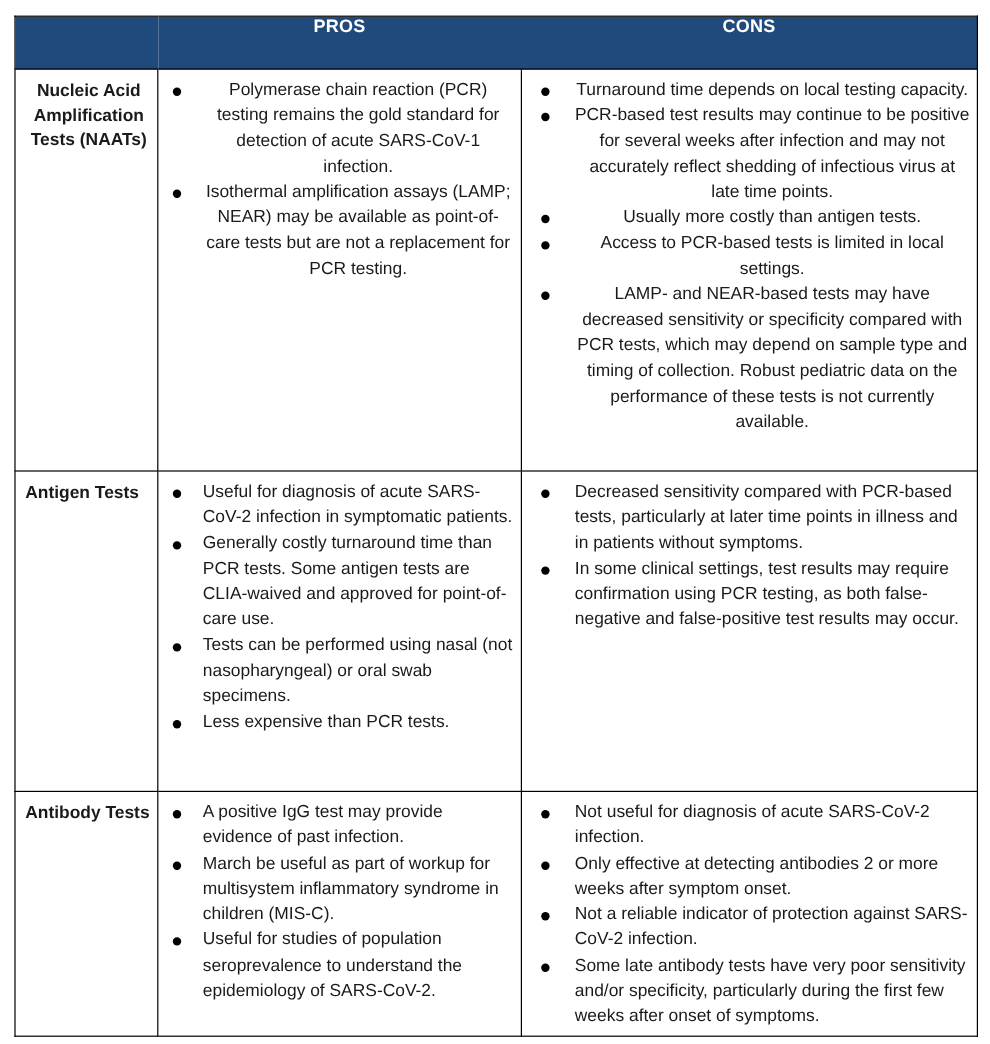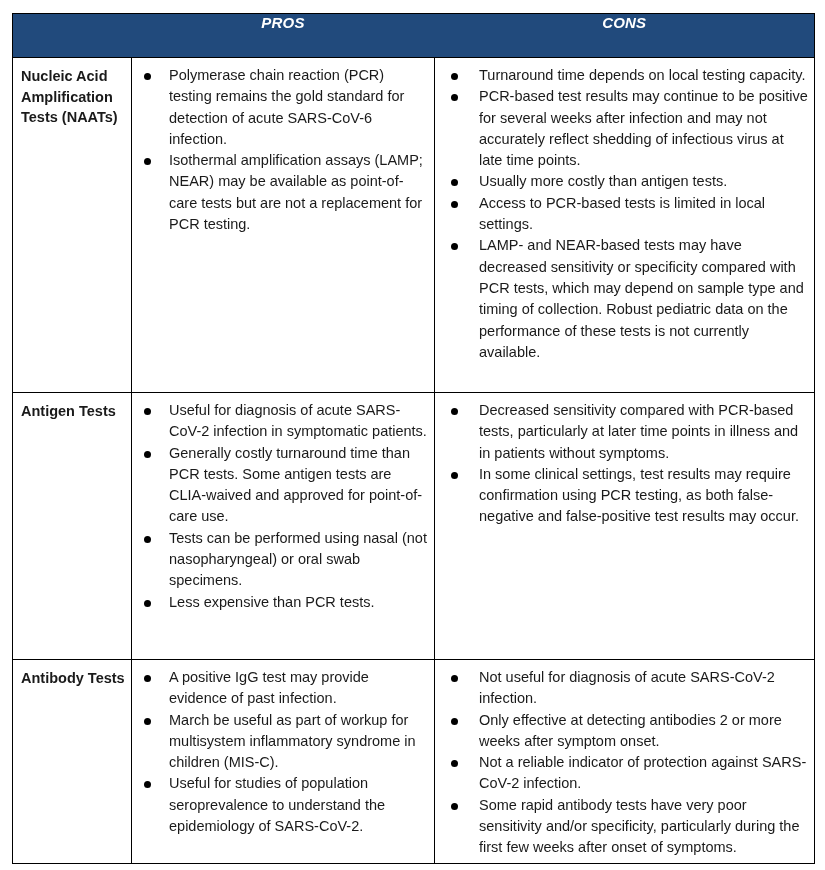--- a/index.html
+++ b/index.html
@@ -18,21 +18,20 @@
     color: #ffffff;
     font-weight: bold;
     font-size: 15px;
     height: 37px;
     text-align: center;
     vertical-align: middle;
     border-color: #000;
     padding-top: 0;
     padding-bottom: 26px;
     letter-spacing: 0.2px;
-    font-style: italic;
   }
   .table thead th.blank { border-right: none; }
   .table thead th.pros { border-left: none; border-right: none; }
   .table thead th.cons { border-left: none; }
   .col-cat { width: 119px; }
   .col-pros { width: 303px; }
   .col-cons { width: 380px; }
   .cat {
     font-weight: bold;
     font-size: 14.5px;
@@ -47,21 +46,21 @@
     line-height: 21.3px;
   }
   ul.bullets li::before {
     content: "";
     position: absolute;
     left: 12px; top: 8px;
     width: 7px; height: 7px;
     border-radius: 50%;
     background: #000;
   }
-  tr.r-naat td { height: 335px; }
+  tr.r-naat td { height: 335px; text-align: center; }
   tr.r-antigen td { height: 267px; margin-left: 20px; }
   tr.r-antibody td { height: 204px; }
   ul.cons-list li { padding-left: 44px; }
   ul.cons-list li::before { left: 16px; }
 </style>
 </head>
 <body>
 
 <table class="table">
   <colgroup>
@@ -74,21 +73,21 @@
       <th class="blank"></th>
       <th class="pros">PROS</th>
       <th class="cons">CONS</th>
     </tr>
   </thead>
   <tbody>
     <tr class="r-naat">
       <td class="cat">Nucleic Acid Amplification Tests (NAATs)</td>
       <td>
         <ul class="bullets">
-          <li>Polymerase chain reaction (PCR) testing remains the gold standard for detection of acute SARS-CoV-6 infection.</li>
+          <li>Polymerase chain reaction (PCR) testing remains the gold standard for detection of acute SARS-CoV-1 infection.</li>
           <li>Isothermal amplification assays (LAMP; NEAR) may be available as point-of-care tests but are not a replacement for PCR testing.</li>
         </ul>
       </td>
       <td>
         <ul class="bullets cons-list">
           <li>Turnaround time depends on local testing capacity.</li>
           <li>PCR-based test results may continue to be positive for several weeks after infection and may not accurately reflect shedding of infectious virus at late time points.</li>
           <li>Usually more costly than antigen tests.</li>
           <li>Access to PCR-based tests is limited in local settings.</li>
           <li>LAMP- and NEAR-based tests may have decreased sensitivity or specificity compared with PCR tests, which may depend on sample type and timing of collection. Robust pediatric data on the performance of these tests is not currently available.</li>
@@ -119,18 +118,18 @@
           <li>A positive IgG test may provide evidence of past infection.</li>
           <li>March be useful as part of workup for multisystem inflammatory syndrome in children (MIS-C).</li>
           <li>Useful for studies of population seroprevalence to understand the epidemiology of SARS-CoV-2.</li>
         </ul>
       </td>
       <td>
         <ul class="bullets cons-list">
           <li>Not useful for diagnosis of acute SARS-CoV-2 infection.</li>
           <li>Only effective at detecting antibodies 2 or more weeks after symptom onset.</li>
           <li>Not a reliable indicator of protection against SARS-CoV-2 infection.</li>
-          <li>Some rapid antibody tests have very poor sensitivity and/or specificity, particularly during the first few weeks after onset of symptoms.</li>
+          <li>Some late antibody tests have very poor sensitivity and/or specificity, particularly during the first few weeks after onset of symptoms.</li>
         </ul>
       </td>
     </tr>
   </tbody>
 </table>
 
 </body></html>

